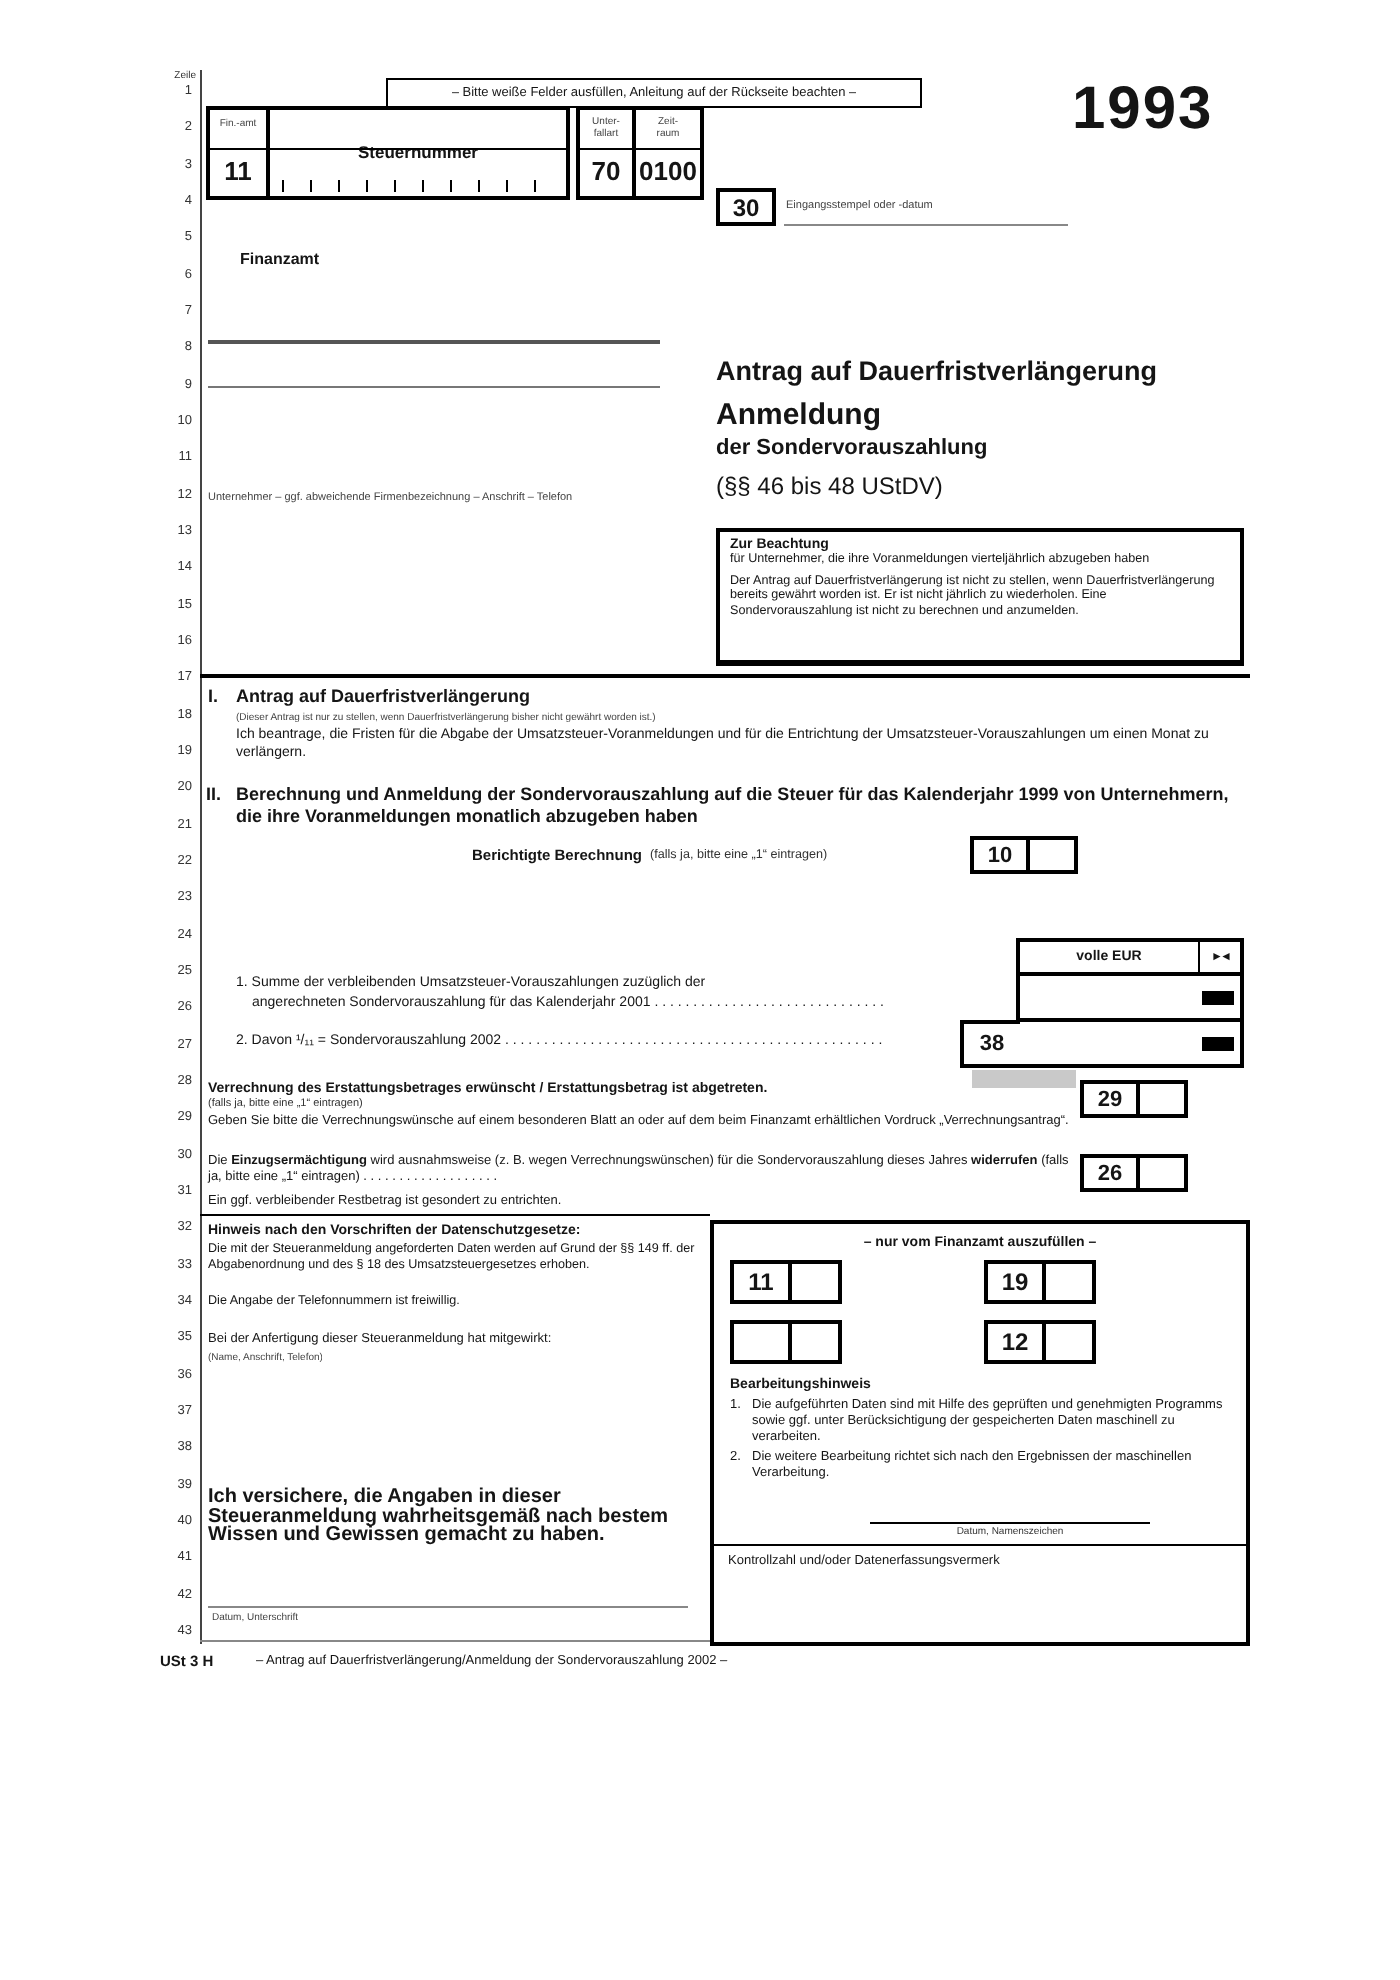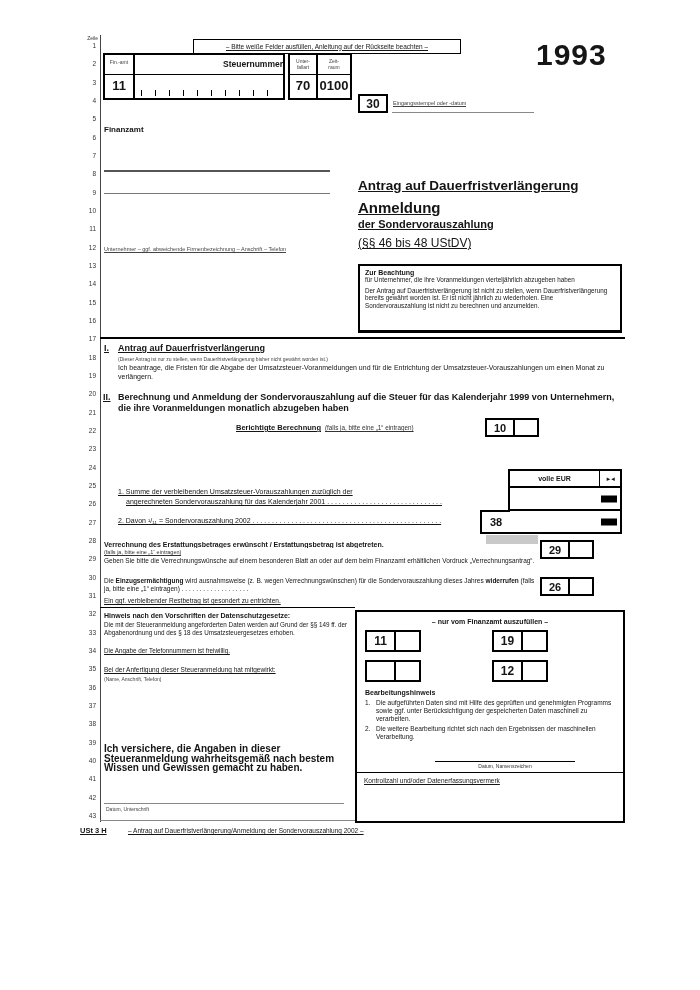--- a/index.html
+++ b/index.html
@@ -1,20 +1,20 @@
 <!DOCTYPE html>
 <html><head>
 <meta charset="utf-8">
 <style>
   html,body{margin:0;padding:0;background:#ffffff;}
   .page{position:relative;width:700px;height:990px;background:#fff;
         font-family:"Liberation Sans",sans-serif;color:#151515;overflow:hidden;}
   .abs{position:absolute;}
   .b{font-weight:bold;}
-  .nowrap{white-space:nowrap;overflow:hidden;text-decoration:underline;}
+  .nowrap{white-space:nowrap;overflow:hidden;}
   
   .zeile-col{left:80px;top:35px;width:20px;height:787px;border-right:1px solid #444;}
   .zeile-head{position:absolute;top:0;right:2px;font-size:5px;color:#333;}
   .zeile-num{position:absolute;right:4px;font-size:6.5px;color:#333;}
   
   .numbox{display:flex;border:2px solid #000;background:#fff;box-sizing:border-box;}
   .nb-code{border-right:2px solid #000;font-weight:bold;display:flex;align-items:center;justify-content:center;}
   .nb-val{flex:1;background:#fff;}
   .rule{background:#000;}
   .grayline{background:#888;}
@@ -90,21 +90,21 @@
 
   <div class="abs b" style="left:536px;top:38px;font-size:30px;letter-spacing:1px;">1993</div>
 
   <div class="abs" style="left:103px;top:53px;width:182px;height:47px;border:2px solid #000;box-sizing:border-box;">
     <div class="abs" style="left:0;top:0;width:30px;height:100%;border-right:2px solid #000;box-sizing:border-box;">
       <div class="abs small5" style="left:0;top:4px;width:100%;text-align:center;color:#444;">Fin.-amt</div>
       <div class="abs" style="left:0;top:19px;width:100%;height:1px;background:#000;"></div>
       <div class="abs b" style="left:0;top:23px;width:100%;text-align:center;font-size:13px;">11</div>
     </div>
     <div class="abs" style="left:30px;top:0;right:0;height:100%;">
-      <div class="abs b h8" style="left:0;top:4px;width:100%;text-align:right;">Steuernummer</div>
+      <div class="abs b h8" style="left:0;top:16px;width:100%;text-align:center;">Steuernummer</div>
       <div class="abs" style="left:0;top:19px;width:100%;height:1px;background:#000;"></div>
       <div class="abs" style="left:0;top:20px;right:0;bottom:0;">
         <div class="tick-comb"></div>
       </div>
     </div>
   </div>
 
   <div class="abs" style="left:288px;top:53px;width:64px;height:47px;border:2px solid #000;box-sizing:border-box;">
     <div class="abs" style="left:0;top:0;width:28px;height:100%;border-right:2px solid #000;box-sizing:border-box;">
       <div class="abs small5" style="left:0;top:3px;width:100%;text-align:center;color:#444;">
@@ -123,21 +123,21 @@
       <div class="abs b" style="left:0;top:23px;width:100%;text-align:center;font-size:13px;">0100</div>
     </div>
   </div>
 
   <div class="abs" style="left:358px;top:94px;width:30px;height:19px;border:2px solid #000;box-sizing:border-box;display:flex;align-items:center;justify-content:center;">
     <span class="b" style="font-size:12px;">30</span>
   </div>
   <div class="abs small55 nowrap" style="left:393px;top:100px;color:#444;">Eingangsstempel oder -datum</div>
   <div class="abs grayline" style="left:392px;top:112px;width:142px;height:1px;"></div>
 
-  <div class="abs b" style="left:104px;top:125px;font-size:8px;">Finanzamt</div>
+  <div class="abs b" style="left:120px;top:125px;font-size:8px;">Finanzamt</div>
   <div class="abs" style="left:104px;top:170px;width:226px;height:2px;background:#555;"></div>
   <div class="abs" style="left:104px;top:193px;width:226px;height:1px;background:#777;"></div>
   <div class="abs small55 nowrap" style="left:104px;top:246px;color:#444;">Unternehmer – ggf. abweichende Firmenbezeichnung – Anschrift – Telefon</div>
 
   <div class="abs b nowrap" style="left:358px;top:178px;font-size:13.5px;">Antrag auf Dauerfristverlängerung</div>
   <div class="abs b nowrap" style="left:358px;top:199px;font-size:15px;">Anmeldung</div>
   <div class="abs b nowrap" style="left:358px;top:218px;font-size:11px;">der Sondervorauszahlung</div>
   <div class="abs nowrap" style="left:358px;top:236px;font-size:12px;">(§§ 46 bis 48 UStDV)</div>
 
   <div class="abs" style="left:358px;top:264px;width:264px;height:69px;border:2px solid #000;border-bottom-width:3px;box-sizing:border-box;padding:3px 5px;">

